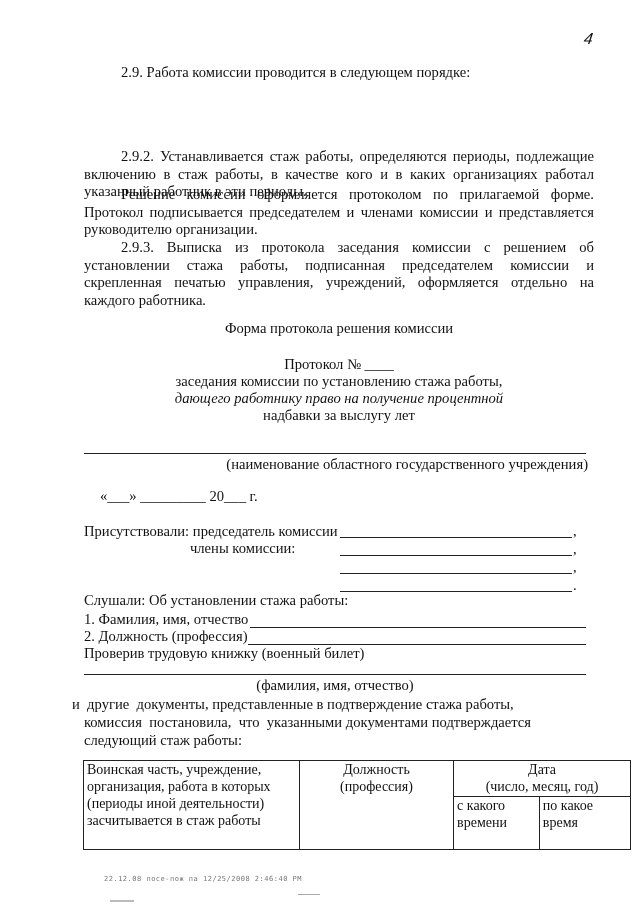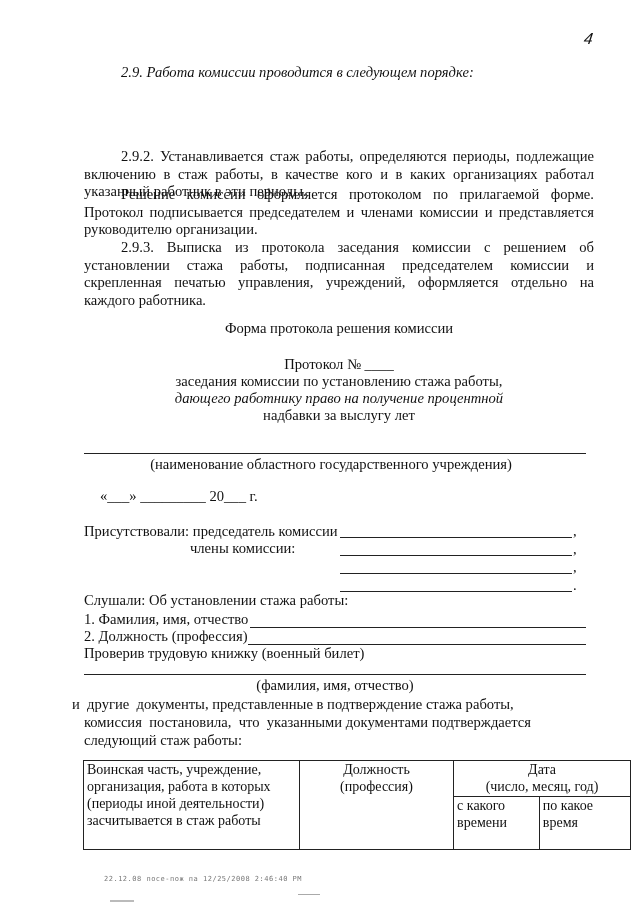--- a/index.html
+++ b/index.html
@@ -31,21 +31,21 @@
     position: absolute; left: 84px; top: 875px; font-family: "DejaVu Sans Mono", monospace;
     font-size: 7px; color: #777; letter-spacing: 0.5px; margin-left: 20px;
   }
   .smudge { position: absolute; background: #bbb; height: 2px; }
 </style>
 </head>
 <body>
 
 <div class="page-num">4</div>
 
-<div class="para" style="top:64px;font-style:italic;">
+<div class="para" style="top:64px;">
   <div class="first">2.9. Работа комиссии проводится в следующем порядке:</div>
 </div>
 
 <div class="para" style="top:82px;">
 </div>
 
 <div class="para" style="top:148px;">
   <div class="first">2.9.2. Устанавливается стаж работы, определяются периоды, подлежащие включению в стаж работы, в качестве кого и в каких организациях работал указанный работник в эти периоды.</div>
 </div>
 
@@ -58,21 +58,21 @@
 </div>
 
 <div class="center" style="left:84px; width:510px; top:320px;">Форма протокола решения комиссии</div>
 
 <div class="center" style="left:84px; width:510px; top:356px;">Протокол № ____</div>
 <div class="center" style="left:84px; width:510px; top:373px;">заседания комиссии по установлению стажа работы,</div>
 <div class="center" style="left:84px; width:510px; top:390px;font-style:italic;">дающего работнику право на получение процентной</div>
 <div class="center" style="left:84px; width:510px; top:407px;">надбавки за выслугу лет</div>
 
 <div class="hline" style="left:84px; width:502px; top:453px;"></div>
-<div class="center" style="left:80px; width:502px; top:456px;">(наименование областного государственного учреждения)</div>
+<div class="center" style="left:86px; width:502px; top:456px;text-align:right;">(наименование областного государственного учреждения)</div>
 
 <div class="line-text" style="left:84px; top:488px;margin-left:16px;">«___» _________ 20___ г.</div>
 
 <div class="line-text" style="left:84px; top:523px;">Присутствовали: председатель комиссии</div>
 <div class="line-text" style="left:190px; top:540px;">члены комиссии:</div>
 
 <div class="hline" style="left:340px; width:232px; top:537px;"></div>
 <div class="line-text" style="left:573px; top:523px;">,</div>
 
 <div class="hline" style="left:340px; width:232px; top:555px;"></div>

